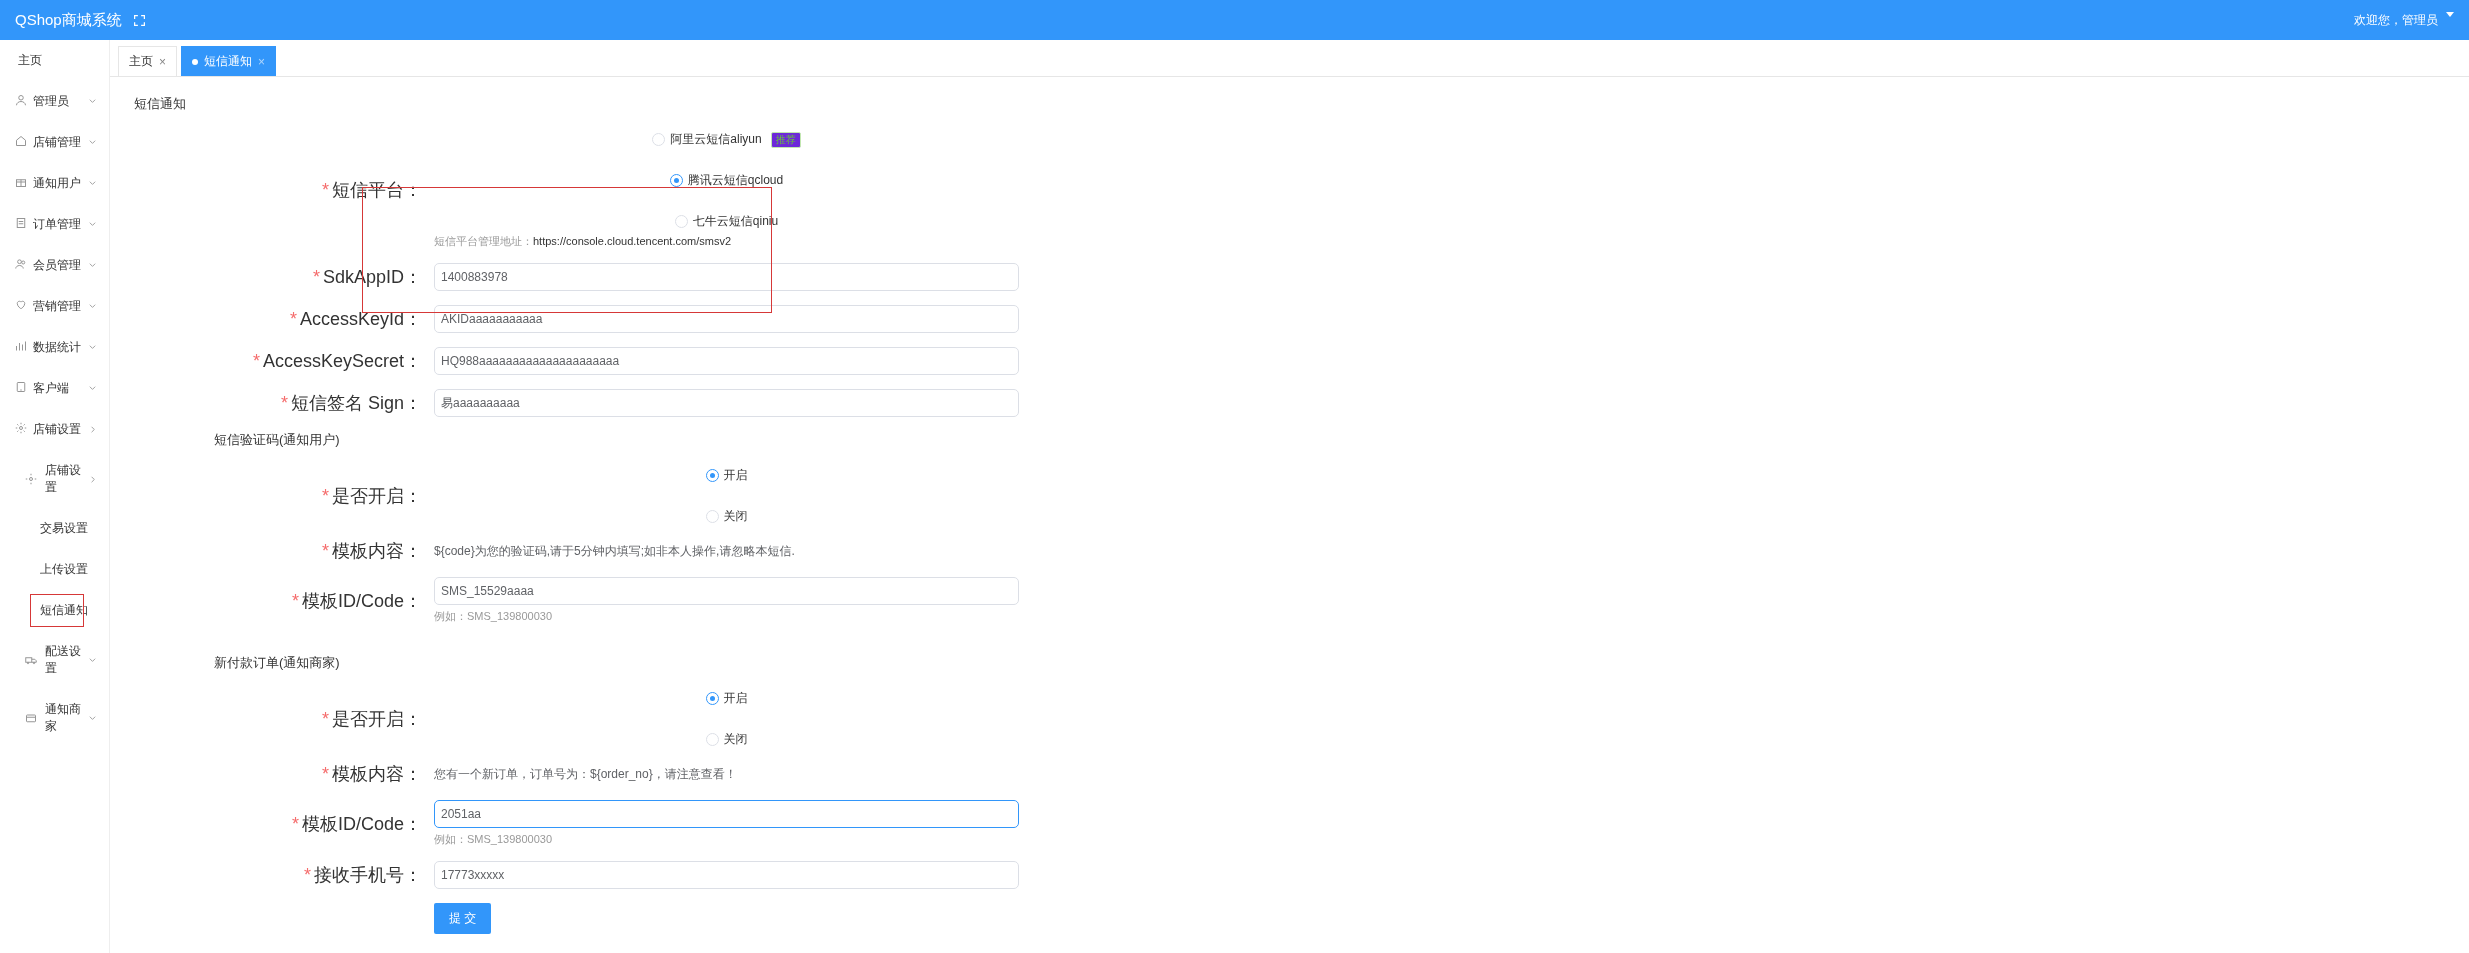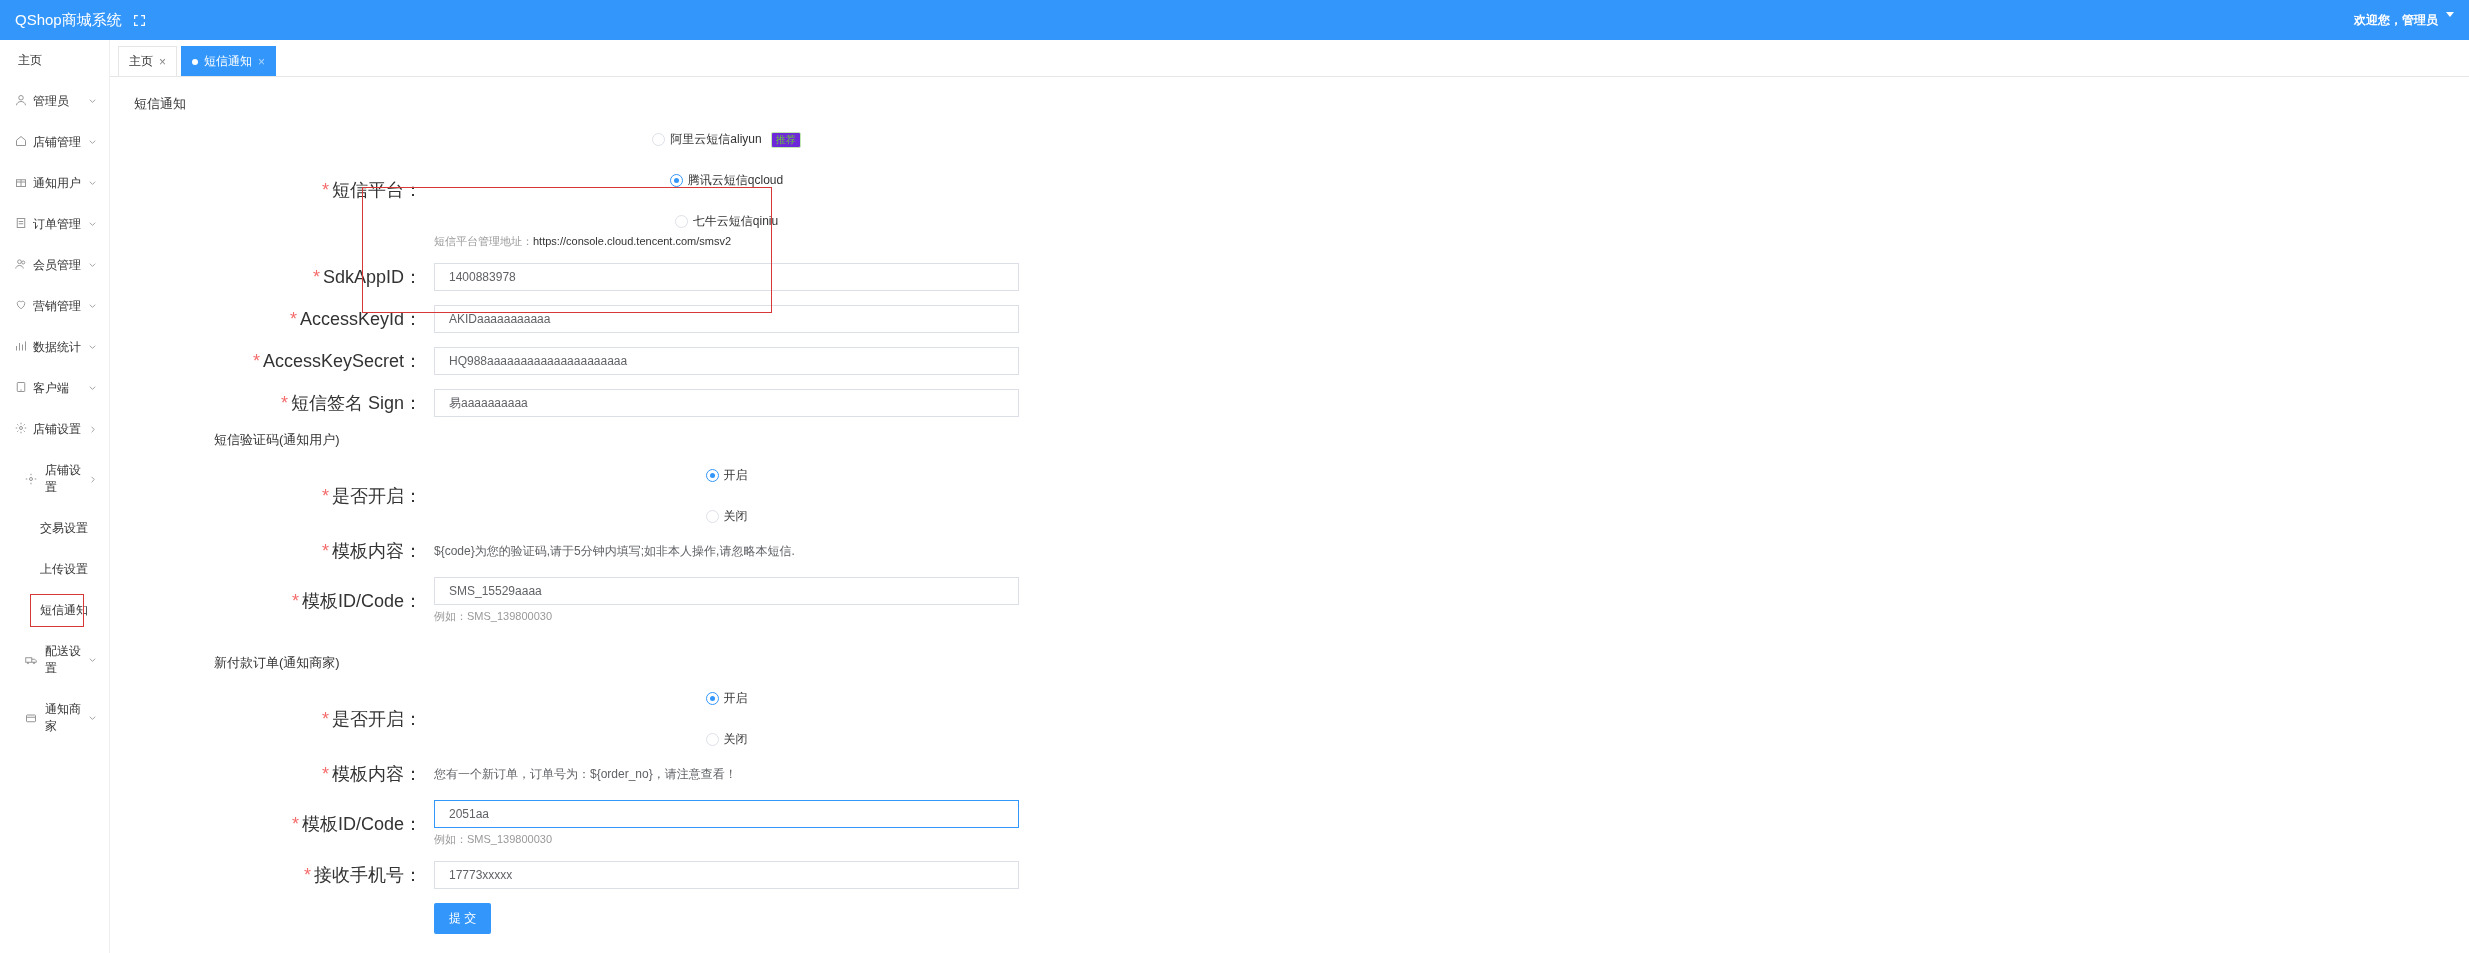--- a/index.html
+++ b/index.html
@@ -3,21 +3,21 @@
   <meta charset="utf-8">
   <style>
     * { margin: 0; padding: 0; box-sizing: border-box; }
     body { font-family: -apple-system, BlinkMacSystemFont, "Segoe UI", "Microsoft YaHei", sans-serif; font-size: 12px; color: #333; background: #fff; }
     
     
     .header { height: 40px; background: #3296fa; color: #fff; display: flex; align-items: center; padding: 0 15px; justify-content: space-between; }
     .header-left { display: flex; align-items: center; gap: 10px; }
     .header-title { font-size: 15px; }
     .header-expand { width: 16px; height: 16px; cursor: pointer; display: inline-flex; align-items: center; justify-content: center; }
-    .header-right { display: flex; align-items: flex-start; gap: 5px; cursor: pointer; font-weight: bold; }
+    .header-right { display: flex; align-items: flex-start; gap: 5px; cursor: pointer; }
     .caret-down { width: 0; height: 0; border-left: 4px solid transparent; border-right: 4px solid transparent; border-top: 5px solid #fff; margin-left: 3px; }
     
     
     .layout { display: flex; height: calc(100vh - 40px); }
     
     
     .sidebar { width: 110px; background: #fff; border-right: 1px solid #eee; overflow-y: auto; flex-shrink: 0; }
     .nav-item { display: flex; align-items: center; justify-content: space-between; padding: 12px 12px 12px 14px; cursor: pointer; color: #333; font-size: 12px; }
     .nav-item.home { padding-left: 18px; }
     .nav-item-left { display: flex; gap: 6px; }
@@ -44,21 +44,21 @@
     
     
     .content { flex: 1; overflow-y: auto; padding: 18px 24px; }
     .section-title { font-size: 13px; margin-bottom: 18px; color: #333; }
     
     
     .form-row { display: flex; align-items: center; margin-bottom: 14px; }
     .form-label { width: 300px; text-align: right; padding-right: 12px; font-size: 18px; color: #333; flex-shrink: 0; }
     .form-label .req { color: #f56c6c; margin-right: 3px; }
     .form-control-wrap { flex: 1; max-width: 585px; }
-    .form-input { width: 100%; height: 28px; border: 1px solid #dcdfe6; padding: 0 14px; font-size: 12px; color: #606266; border-radius: 0; outline: none; }
+    .form-input { width: 100%; height: 28px; border: 1px solid #dcdfe6; padding: 0 6px; font-size: 12px; color: #606266; border-radius: 5px; outline: none; }
     .form-input.focus { border-color: #3296fa; }
     .form-static { font-size: 12px; color: #606266; }
     .form-hint { font-size: 11px; color: #999; margin-top: 4px; }
     
     
     .radio-group { display: flex; gap: 24px; align-items: center; flex-direction: column; }
     .radio-item { display: flex; align-items: center; gap: 5px; cursor: pointer; }
     .radio-circle { width: 13px; height: 13px; border-radius: 50%; border: 1px solid #dcdfe6; display: flex; align-items: center; justify-content: center; }
     .radio-circle.checked { border-color: #3296fa; }
     .radio-dot { width: 5px; height: 5px; border-radius: 50%; background: #3296fa; }

